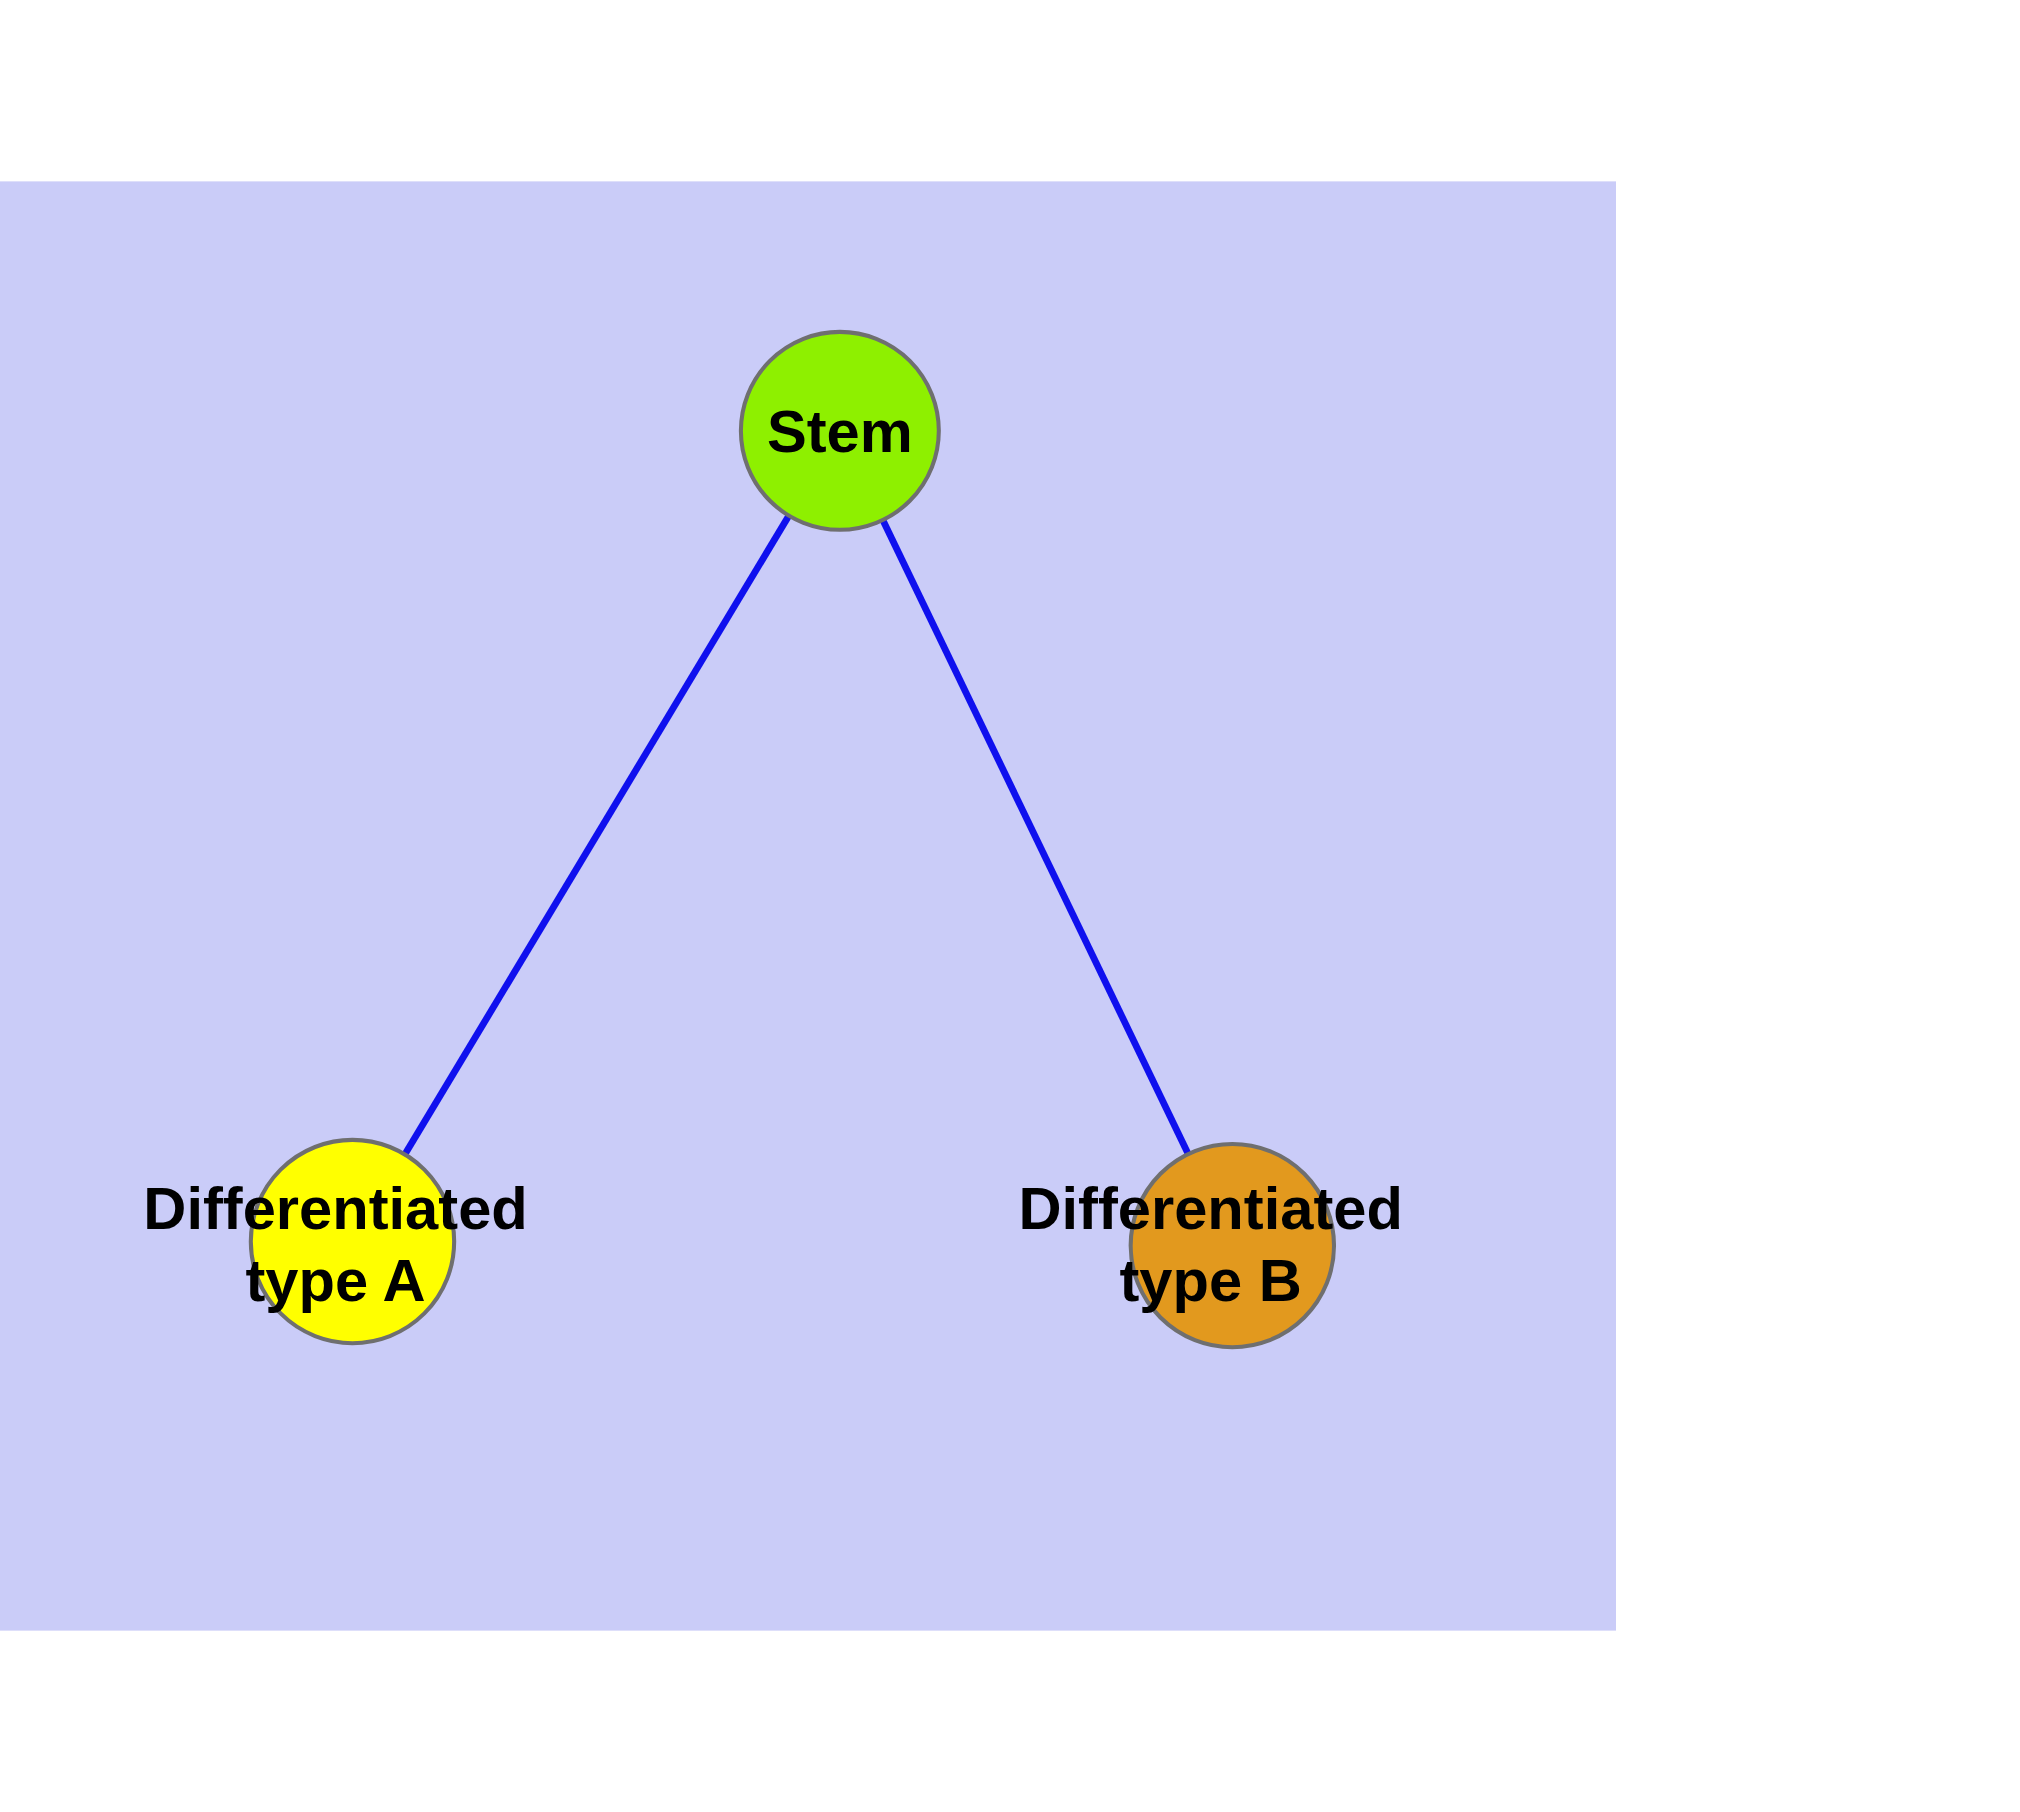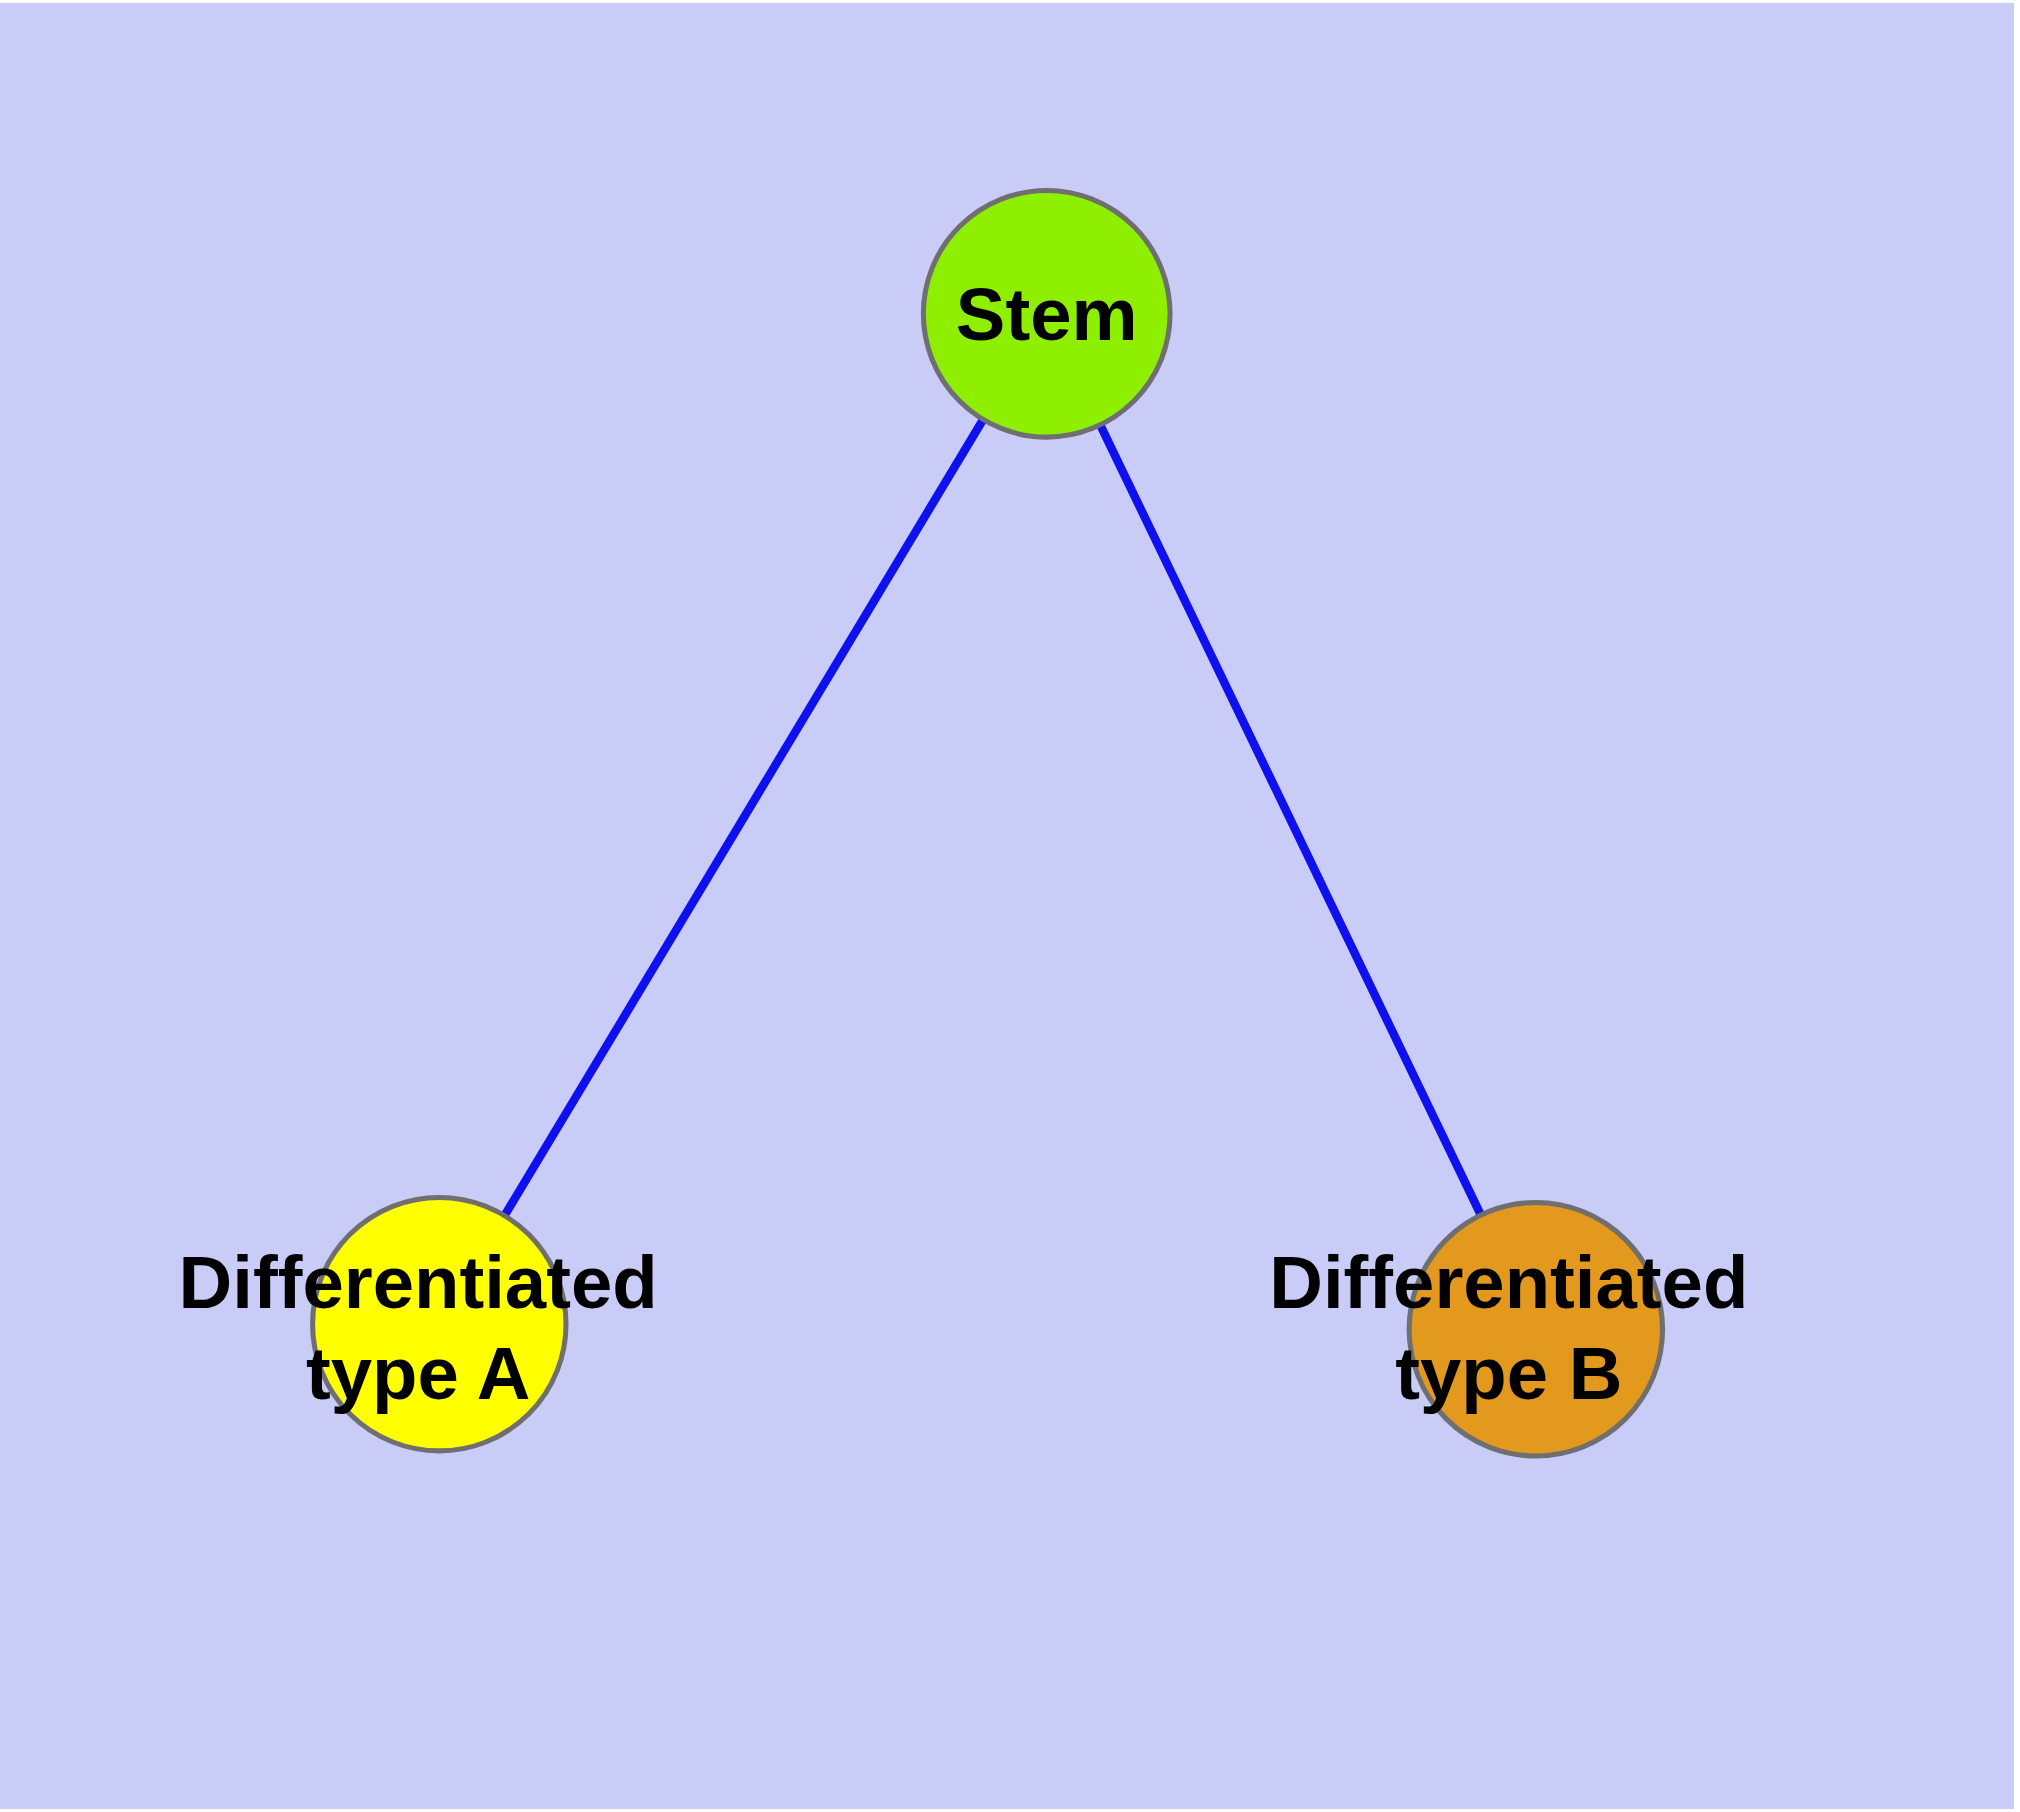--- a/index.html
+++ b/index.html
@@ -6,21 +6,21 @@
     margin: 0;
     padding: 0;
     width: 2021px;
     height: 1812px;
     overflow: hidden;
     font-family: "Liberation Sans", sans-serif;
   }
   #diagram-stage {
     position: absolute;
     inset: 0;
-    width: 2014px;
+    width: 1616px;
     height: 1812px;
     text-decoration: underline;
   }
   svg { display: block; width: 100%; height: 100%; }
   .edge {
     stroke-width: 10;
     fill: none;
   }
   .node-circle {
     stroke: #6f6f6f;

